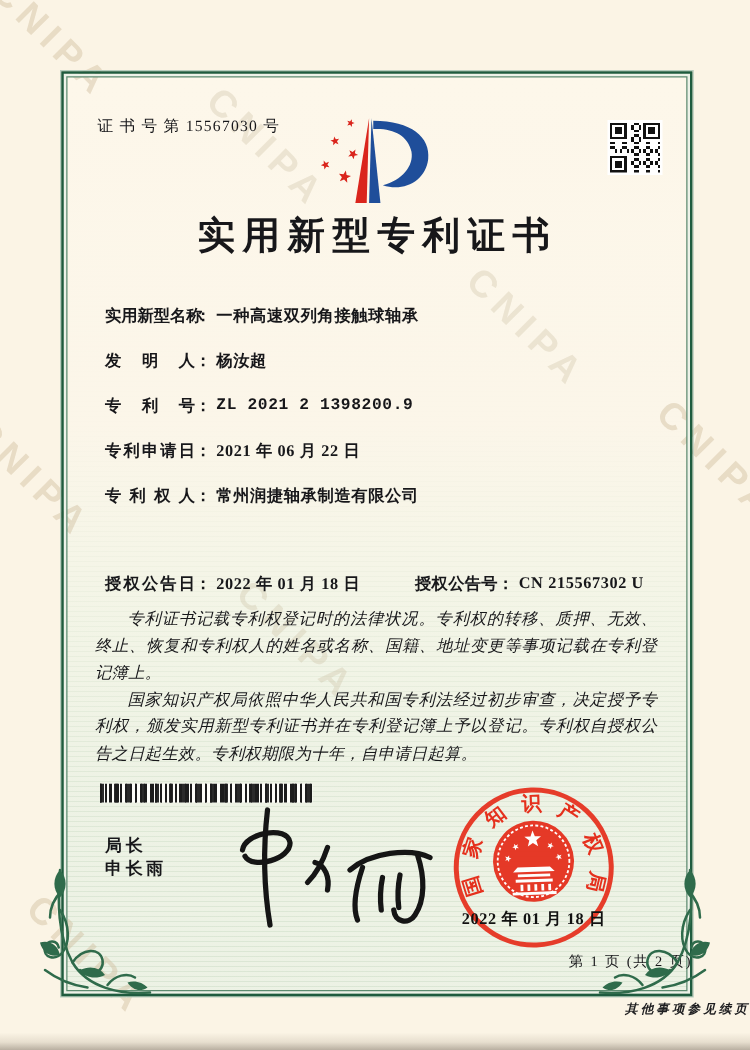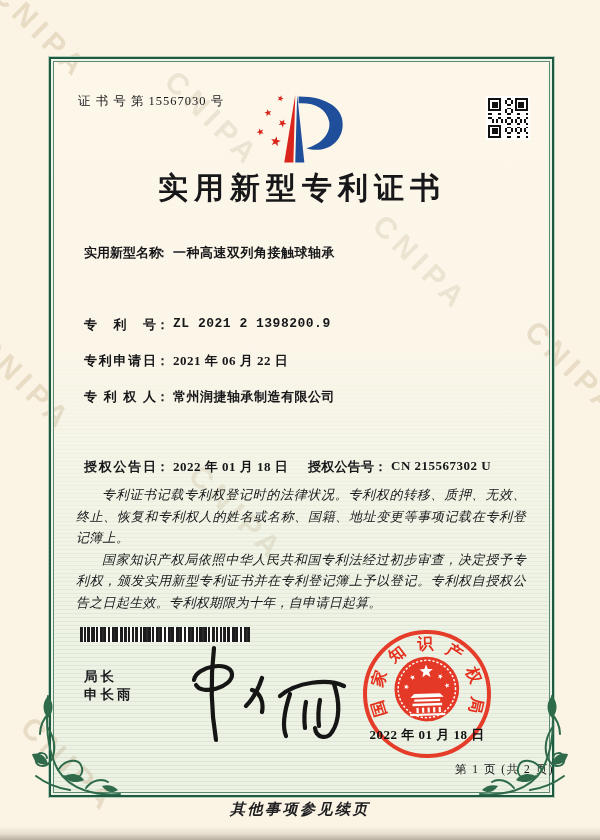--- a/index.html
+++ b/index.html
@@ -37,21 +37,21 @@
 
   .title { position:absolute; left:50px; top:168px; width:504px; text-align:center;
     font-size:30px; font-weight:bold; letter-spacing:6px; }
 
   
   .frow { position:absolute; left:84px; width:446px; height:20px; font-size:13px; font-weight:700; white-space:nowrap; }
   .flabel { display:inline-block; width:72px; text-align:justify; text-align-last:justify; vertical-align:top; }
   .fcolon { display:inline-block; vertical-align:top; }
   .fvalue { display:inline-block; margin-left:4px; letter-spacing:.5px; vertical-align:top; }
   .g2 { position:absolute; left:224px; top:0; }
-  .g2 .flabel { width:66px; }
+  .g2 .flabel { width:66px;margin-left:24px; }
 
   .paras { position:absolute; left:76px; top:484px; width:450px; }
   .paras p { text-indent:2em; font-size:13px; line-height:21.5px; font-style:italic;
     font-weight:500; letter-spacing:.3px; text-align:justify; }
 
   .barcode { position:absolute; left:80px; top:627px; width:170px; height:15px; background-color:#fcfcf8;
     background-image:
       repeating-linear-gradient(90deg,#1c1c1c 0 2px,rgba(0,0,0,0) 2px 4px),
       repeating-linear-gradient(90deg,#1c1c1c 0 1px,rgba(0,0,0,0) 1px 7px),
       repeating-linear-gradient(90deg,#2a2a2a 0 3px,rgba(0,0,0,0) 3px 11px); }
@@ -64,21 +64,21 @@
 
   .seal { position:absolute; left:363px; top:630px; width:128px; height:128px; transform:rotate(-2deg); z-index:6; }
   .seal-ring { position:absolute; left:0; top:0; width:128px; height:128px; border:4px solid rgba(229,44,26,.92); border-radius:50%; }
   .seal-char { position:absolute; left:50%; top:50%; width:20px; height:20px; margin-left:-10px; margin-top:-10px;
     text-align:center; line-height:20px; font-size:16px; font-weight:bold; color:#e5301d; }
   .emblem { position:absolute; left:27px; top:22px; width:74px; height:74px; opacity:.95; }
   .seal-date { position:absolute; left:356px; top:726px; width:142px; text-align:center;
     font-size:13px; font-weight:700; letter-spacing:.5px; color:#111; z-index:7; }
 
   .page-num { position:absolute; left:50px; top:762px; width:504px; text-align:right; font-size:11.5px; letter-spacing:1.5px; }
-  .cont-note { position:absolute; left:0; top:800px; width:600px; text-align:center; font-size:15px;
+  .cont-note { position:absolute; left:0; top:800px; width:600px; text-align:right; font-size:10px;
     font-style:italic; font-weight:600; letter-spacing:2.5px; color:#1e1e20; }
 
   .flourish { position:absolute; width:118px; height:112px; z-index:8; }
   .flourish.fl-left { left:6px; top:692px; }
   .flourish.fl-right { left:476px; top:692px; transform:scaleX(-1); }
 </style>
 </head>
 <body>
 
 <div class="page">
@@ -234,20 +234,23 @@
           <rect x="1" y="15" width="5" height="5" fill="#fff"></rect>
           <rect x="2" y="16" width="3" height="3" fill="#111"></rect>
         </g>
     </svg>
 
     <div class="title">实用新型专利证书</div>
 
     <div class="frow" style="top:244px;">
       <span class="flabel">实用新型名称</span><span class="fcolon">：</span><span class="fvalue">一种高速双列角接触球轴承</span>
     </div>
+    <div class="frow" style="top:280px;">
+      <span class="flabel">发明人</span><span class="fcolon">：</span><span class="fvalue">杨汝超</span>
+    </div>
     <div class="frow" style="top:316px;font-family:Liberation Mono, monospace;">
       <span class="flabel">专利号</span><span class="fcolon">：</span><span class="fvalue">ZL 2021 2 1398200.9</span>
     </div>
     <div class="frow" style="top:352px;">
       <span class="flabel">专利申请日</span><span class="fcolon">：</span><span class="fvalue">2021 年 06 月 22 日</span>
     </div>
     <div class="frow" style="top:388px;">
       <span class="flabel">专利权人</span><span class="fcolon">：</span><span class="fvalue">常州润捷轴承制造有限公司</span>
     </div>
     <div class="frow" style="top:458px;">

